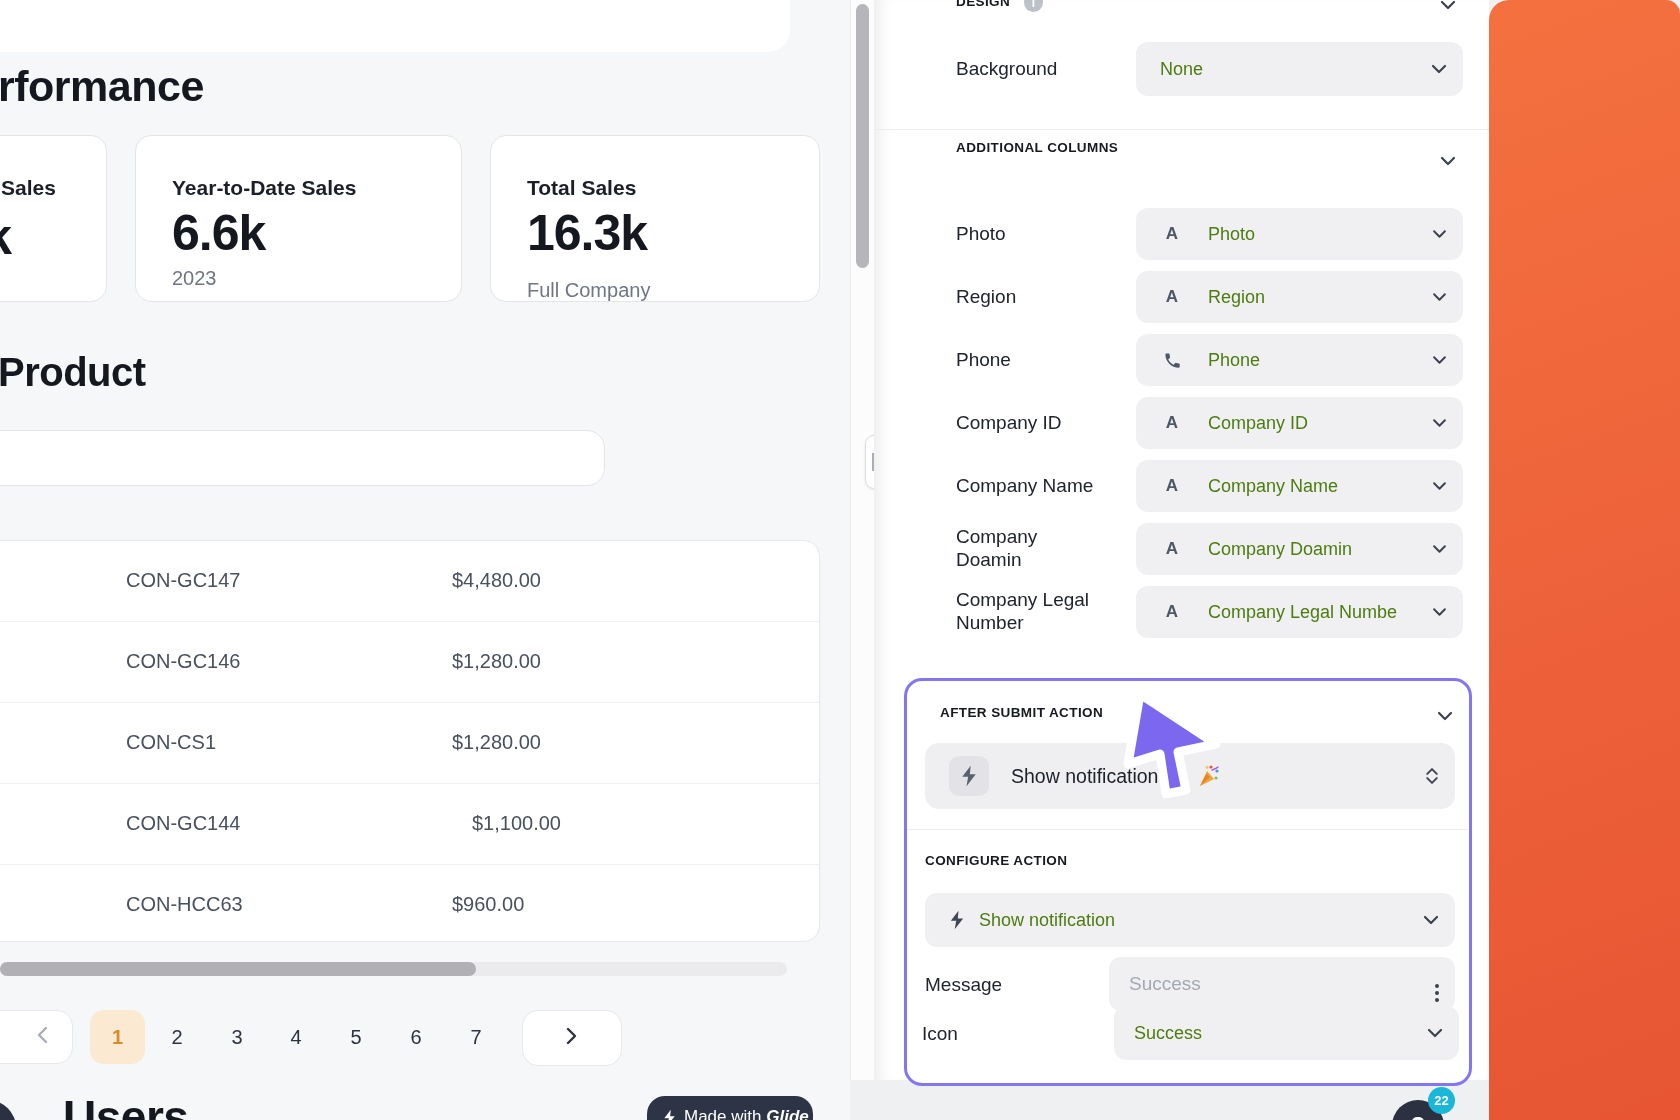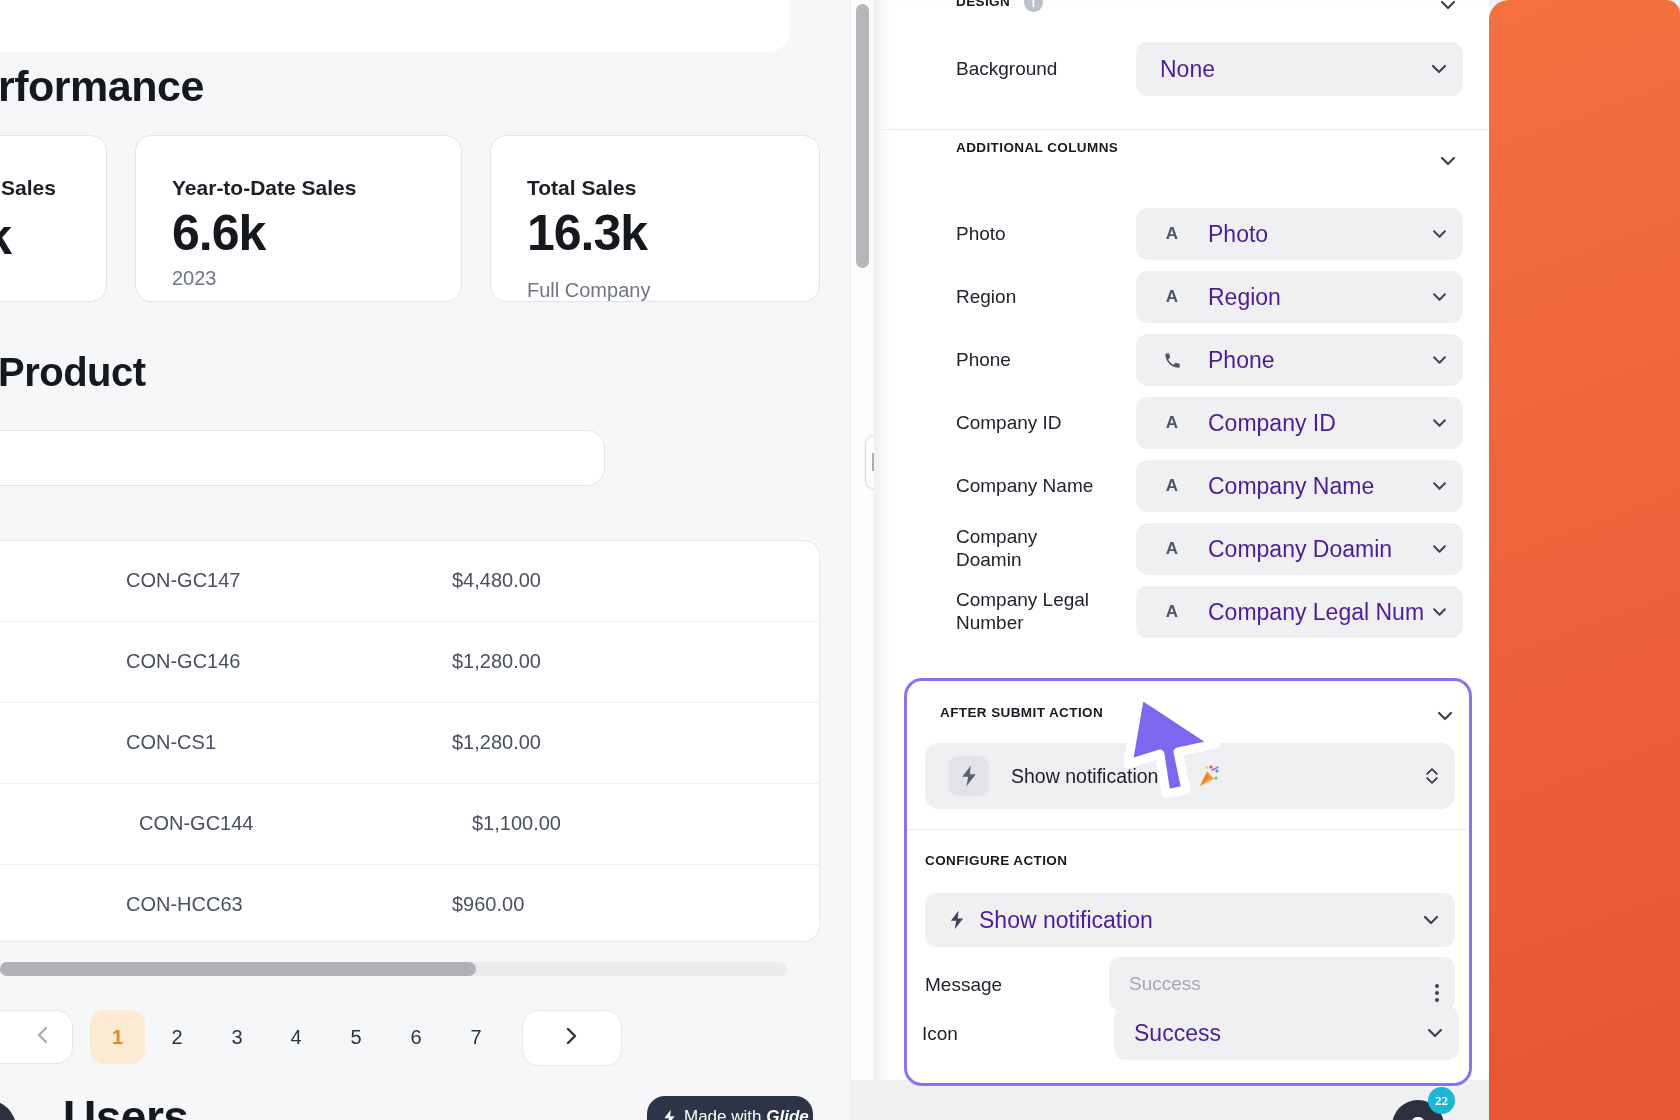--- a/index.html
+++ b/index.html
@@ -34,21 +34,21 @@
   .handle{left:865px;top:435px;width:17px;height:52px;background:#fff;border:1px solid #dcdde2;border-radius:9px;
           box-shadow:0 1px 3px rgba(0,0,0,.08);display:flex;align-items:center;justify-content:center;gap:2px;}
   .handle i{display:block;width:2px;height:18px;background:#a9adb6;}
 
   
   .panel{left:874px;top:0;width:615px;height:1080px;background:#fff;
          box-shadow:inset 16px 0 16px -12px rgba(40,44,60,.10);}
   .sechead{font-size:13.5px;font-weight:700;letter-spacing:.4px;color:#16191f;white-space:nowrap;}
   .lbl{font-size:19px;color:#20242d;}
   .fld{position:absolute;background:#f0f0f3;border-radius:12px;height:52px;display:flex;align-items:center;cursor:pointer;}
-  .fld .val{font-size:23px;color:#4c1d95;white-space:nowrap;}
+  .fld .val{font-size:18px;color:#4d7c0f;white-space:nowrap;}
   .aicon{width:40px;text-align:center;font-size:17px;font-weight:700;color:#4e5767;flex:0 0 40px;margin-left:16px;}
   .chev{position:absolute;right:16px;top:50%;transform:translateY(-50%);display:flex;}
   .divider{height:1px;background:#ececef;}
 
   
   .pbox{left:30px;top:678px;width:568px;height:408px;border:3.5px solid #8476f3;border-radius:18px;background:#fff;box-sizing:border-box;}
   .selector{position:absolute;background:#efeff2;border-radius:14px;display:flex;align-items:center;cursor:pointer;}
   .boltsq{position:absolute;left:24px;top:13px;width:40px;height:40px;background:#e2e2e7;border-radius:10px;
           display:flex;align-items:center;justify-content:center;}
   .kebab{position:absolute;right:18px;top:50%;transform:translateY(-50%);display:flex;flex-direction:column;gap:3px;}
@@ -100,21 +100,21 @@
       </div>
       <div class="trow">
         <span style="left:165px;">CON-GC146</span>
         <span style="left:491px;">$1,280.00</span>
       </div>
       <div class="trow">
         <span style="left:165px;">CON-CS1</span>
         <span style="left:491px;">$1,280.00</span>
       </div>
       <div class="trow">
-        <span style="left:178px;">CON-GC144</span>
+        <span style="left:165px;">CON-GC144</span>
         <span style="left:511px;">$1,100.00</span>
       </div>
       <div class="trow">
         <span style="left:165px;">CON-HCC63</span>
         <span style="left:491px;">$960.00</span>
       </div>
     </div>
 
     <div class="abs hsb-track" style="left:0;top:962px;width:787px;height:14px;"></div>
     <div class="abs hsb-thumb" style="left:0;top:962px;width:476px;height:14px;"></div>
@@ -353,19 +353,19 @@
     <svg width="112" height="112" viewBox="0 0 112 112">
       <polygon points="24,8 100,58 62,66 70,104 50,108 44,68 12,78" fill="#7b68ee" stroke="#fff" stroke-width="9" stroke-linejoin="round"></polygon>
     </svg>
   </div>
 
   <div class="abs circle navy" style="left:1392px;top:1100px;width:52px;height:52px;display:flex;align-items:center;justify-content:center;
        color:#fff;font-size:26px;font-weight:700;">
     <span>2</span>
   </div>
   <div class="abs circle cyan" style="left:1428px;top:1087px;width:27px;height:27px;display:flex;align-items:center;justify-content:center;
-       color:#fff;font-size:13px;font-weight:700;z-index:60;font-family:Liberation Serif, serif;">
+       color:#fff;font-size:13px;font-weight:700;z-index:60;">
     <span>22</span>
   </div>
 
   <div class="abs orange"></div>
 
 </div>
 
 </body></html>

